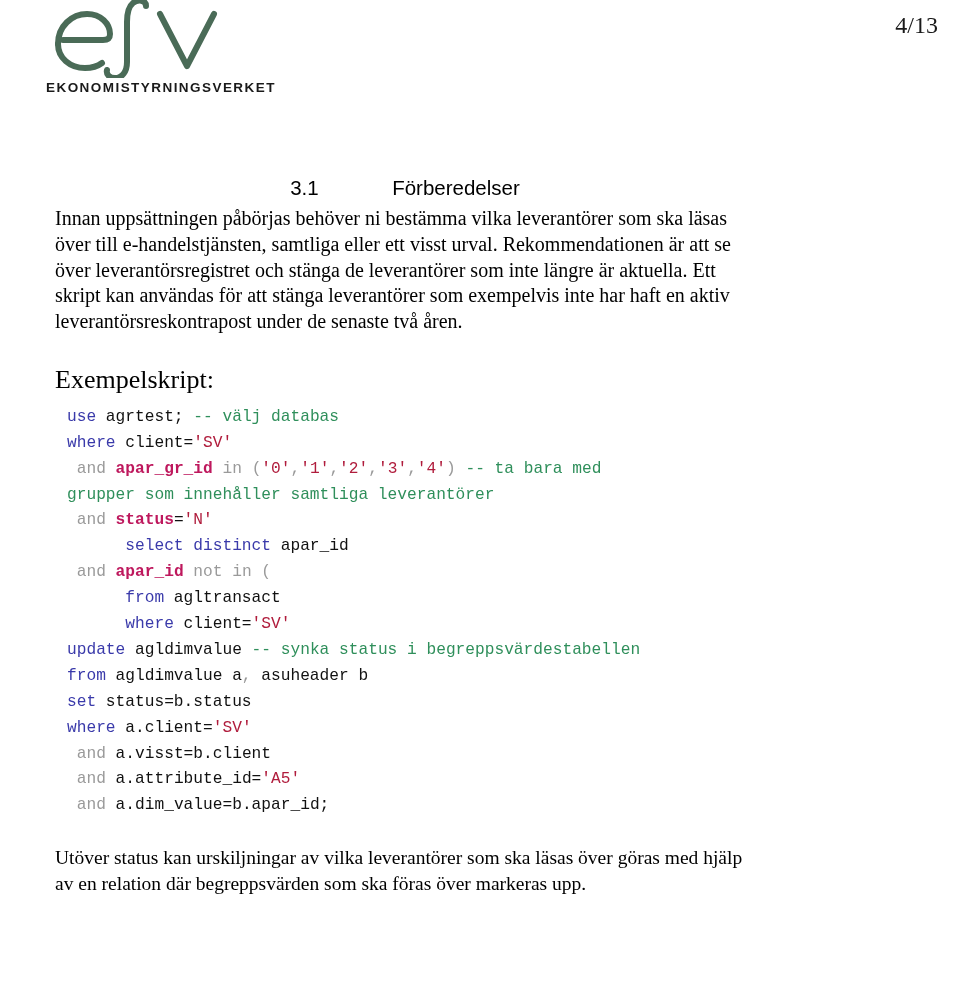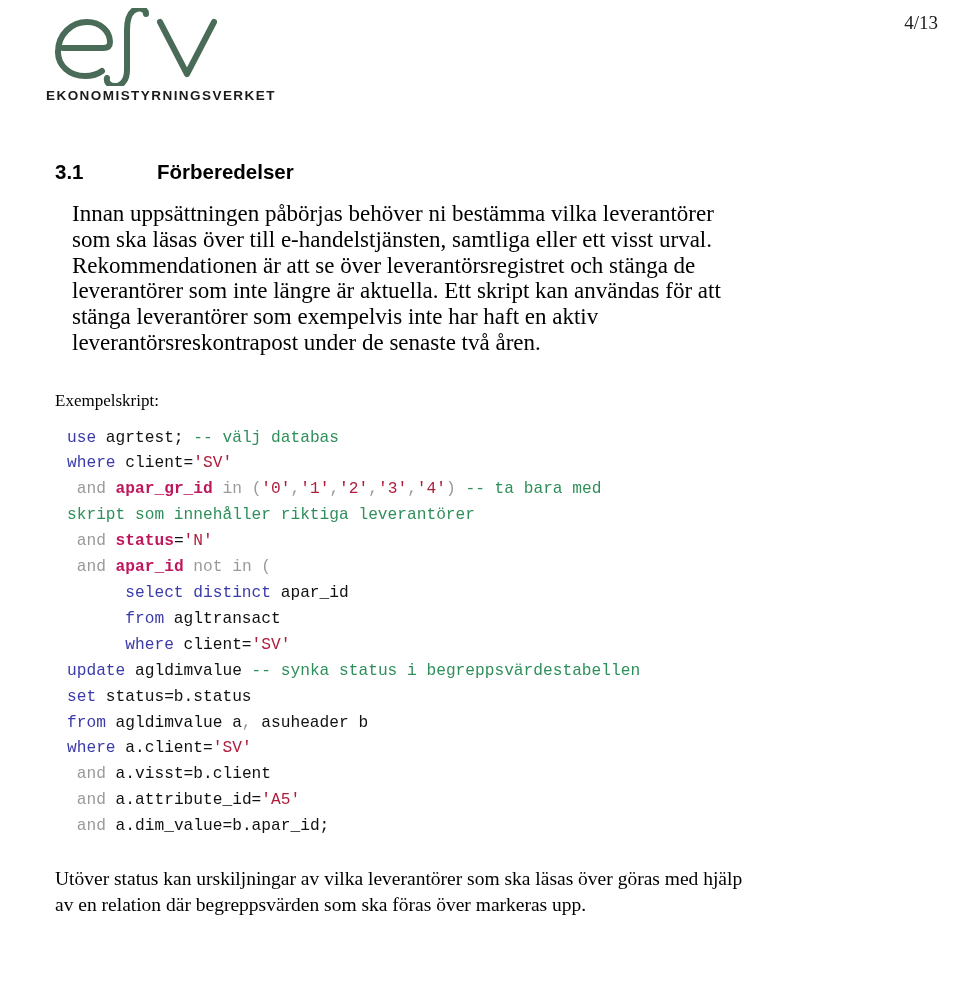--- a/index.html
+++ b/index.html
@@ -20,78 +20,79 @@
   #page-header {
     position: absolute;
     top: 0;
     left: 0;
     width: 960px;
     height: 130px;
   }
   #logo-block {
     position: absolute;
     left: 46px;
-    top: 8px;
+    top: 0;
     width: 230px;
   }
   #logo-mark {
     display: block;
   }
   #logo-wordmark {
     display: block;
     margin-top: 2px;
     font-family: "Liberation Sans", sans-serif;
     font-weight: bold;
     font-size: 13.5px;
     letter-spacing: 1.45px;
     color: #1a1a1a;
     white-space: nowrap;
   }
   #page-number {
     position: absolute;
     right: 22px;
     top: 12px;
     font-family: "Liberation Serif", serif;
-    font-size: 19px;
+    font-size: 24px;
     color: #1a1a1a;
   }
 
   
   #content {
     position: absolute;
     left: 55px;
     top: 160px;
     width: 700px;
   }
 
   #section-heading {
     font-family: "Liberation Sans", sans-serif;
-    font-weight: bold;
+    font-weight: normal;
     font-size: 20.5px;
     color: #000;
-    margin: 0 0 6px 0;
+    margin: 16px 0 6px 0;
     display: flex;
+    justify-content: center;
   }
   #section-number {
     width: 102px;
     flex: 0 0 102px;
   }
 
   #intro-paragraph {
     font-family: "Liberation Serif", serif;
-    font-size: 23px;
+    font-size: 20px;
     line-height: 25.8px;
-    margin: 17px;
+    margin: 0;
     text-align: left;
     color: #000;
   }
 
   #script-label {
     font-family: "Liberation Serif", serif;
-    font-size: 17px;
+    font-size: 26px;
     line-height: 25.8px;
     margin: 32px 0 0 0;
   }
 
   
   #code-block {
     font-family: "Liberation Mono", monospace;
     font-size: 16.2px;
     line-height: 25.9px;
     white-space: pre-wrap;
@@ -146,29 +147,29 @@
     <span id="section-title">Förberedelser</span>
   </h2>
 
   <p id="intro-paragraph">Innan uppsättningen påbörjas behöver ni bestämma vilka leverantörer som ska läsas över till e-handelstjänsten, samtliga eller ett visst urval. Rekommendationen är att se över leverantörsregistret och stänga de leverantörer som inte längre är aktuella. Ett skript kan användas för att stänga leverantörer som exempelvis inte har haft en aktiv leverantörsreskontrapost under de senaste två åren.</p>
 
   <p id="script-label">Exempelskript:</p>
 
   <pre id="code-block"><span class="code-line"><span class="tok-kw">use</span><span class="tok-plain"> agrtest; </span><span class="tok-com">-- välj databas</span>
 </span><span class="code-line"><span class="tok-kw">where</span><span class="tok-plain"> client=</span><span class="tok-str">'SV'</span>
 </span><span class="code-line"><span class="tok-plain"> </span><span class="tok-kw2">and</span><span class="tok-plain"> </span><span class="tok-id">apar_gr_id</span><span class="tok-plain"> </span><span class="tok-kw2">in</span><span class="tok-plain"> </span><span class="tok-punct">(</span><span class="tok-str">'0'</span><span class="tok-punct">,</span><span class="tok-str">'1'</span><span class="tok-punct">,</span><span class="tok-str">'2'</span><span class="tok-punct">,</span><span class="tok-str">'3'</span><span class="tok-punct">,</span><span class="tok-str">'4'</span><span class="tok-punct">)</span><span class="tok-plain"> </span><span class="tok-com">-- ta bara med</span>
-</span><span class="code-line"><span class="tok-com">skript som innehåller riktiga leverantörer</span>
+</span><span class="code-line"><span class="tok-com">grupper som innehåller samtliga leverantörer</span>
 </span><span class="code-line"><span class="tok-plain"> </span><span class="tok-kw2">and</span><span class="tok-plain"> </span><span class="tok-id">status</span><span class="tok-plain">=</span><span class="tok-str">'N'</span>
+</span><span class="code-line"><span class="tok-plain">      </span><span class="tok-kw">select distinct</span><span class="tok-plain"> apar_id</span>
 </span><span class="code-line"><span class="tok-plain"> </span><span class="tok-kw2">and</span><span class="tok-plain"> </span><span class="tok-id">apar_id</span><span class="tok-plain"> </span><span class="tok-kw2">not in</span><span class="tok-plain"> </span><span class="tok-punct">(</span>
-</span><span class="code-line"><span class="tok-plain">      </span><span class="tok-kw">select distinct</span><span class="tok-plain"> apar_id</span>
 </span><span class="code-line"><span class="tok-plain">      </span><span class="tok-kw">from</span><span class="tok-plain"> agltransact</span>
 </span><span class="code-line"><span class="tok-plain">      </span><span class="tok-kw">where</span><span class="tok-plain"> client=</span><span class="tok-str">'SV'</span>
 </span><span class="code-line"><span class="tok-kw">update</span><span class="tok-plain"> agldimvalue </span><span class="tok-com">-- synka status i begreppsvärdestabellen</span>
+</span><span class="code-line"><span class="tok-kw">from</span><span class="tok-plain"> agldimvalue a</span><span class="tok-punct">,</span><span class="tok-plain"> asuheader b</span>
 </span><span class="code-line"><span class="tok-kw">set</span><span class="tok-plain"> status=b.status</span>
-</span><span class="code-line"><span class="tok-kw">from</span><span class="tok-plain"> agldimvalue a</span><span class="tok-punct">,</span><span class="tok-plain"> asuheader b</span>
 </span><span class="code-line"><span class="tok-kw">where</span><span class="tok-plain"> a.client=</span><span class="tok-str">'SV'</span>
 </span><span class="code-line"><span class="tok-plain"> </span><span class="tok-kw2">and</span><span class="tok-plain"> </span><span class="tok-plain">a.visst=b.client</span>
 </span><span class="code-line"><span class="tok-plain"> </span><span class="tok-kw2">and</span><span class="tok-plain"> </span><span class="tok-plain">a.attribute_id=</span><span class="tok-str">'A5'</span>
 </span><span class="code-line"><span class="tok-plain"> </span><span class="tok-kw2">and</span><span class="tok-plain"> </span><span class="tok-plain">a.dim_value=b.apar_id;</span>
 </span></pre>
 
   <p id="outro-paragraph">Utöver status kan urskiljningar av vilka leverantörer som ska läsas över göras med hjälp av en relation där begreppsvärden som ska föras över markeras upp.</p>
 </div>
 
 </body></html>

